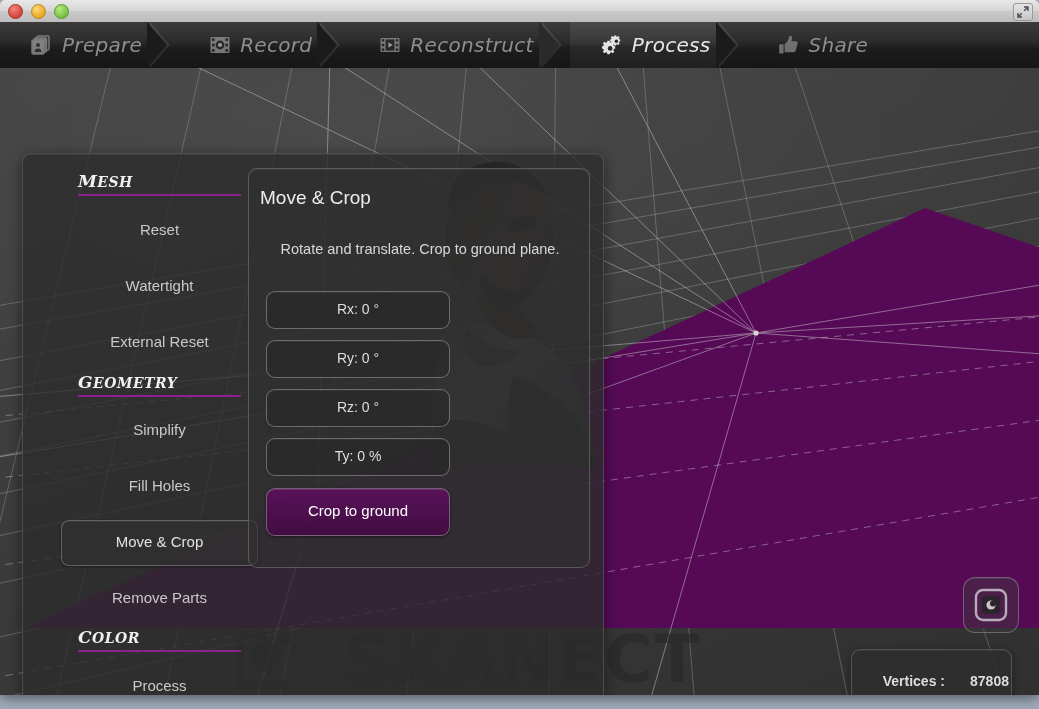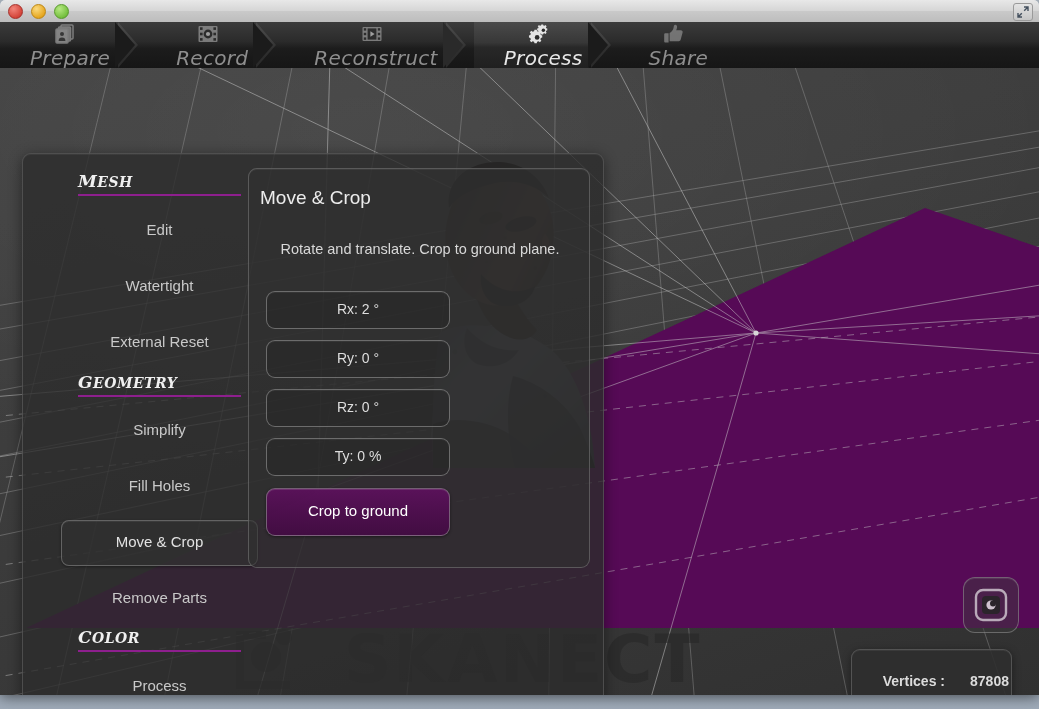--- a/index.html
+++ b/index.html
@@ -30,21 +30,21 @@
          background:linear-gradient(180deg,#e4e4e4,#c6c6c6);
          border:1px solid #9a9a9a;border-radius:3px;}
   .fsbtn svg{position:absolute;left:3px;top:2px;}
 
   
   .toolbar{position:absolute;left:0;top:22px;width:1039px;height:46px;
     background:linear-gradient(180deg,#3b3b3b 0%,#2b2b2b 42%,#1c1c1c 58%,#161616 100%);
     border-bottom:1px solid #000;overflow:hidden;}
   .steps{position:absolute;left:0;top:0;height:46px;display:flex;}
   .step{position:relative;height:46px;display:flex;align-items:center;
-        padding:0 6px 0 30px;color:#8e8e8e;flex-direction:column;}
+        padding:0 6px 0 30px;color:#8e8e8e;}
   .step .glyph{width:24px;height:24px;margin-right:8px;flex:0 0 auto;
         display:flex;align-items:center;justify-content:center;opacity:.72;}
   .step .lbl{font-size:20px;font-style:italic;font-weight:400;letter-spacing:.3px;
         white-space:nowrap;font-family:"DejaVu Sans","Liberation Sans",sans-serif;}
   .step.active{color:#e7e7e7;
         background:linear-gradient(180deg,#4a4a4a 0%,#373737 45%,#282828 55%,#202020 100%);}
   .step.active .glyph{opacity:1;}
   .chev{position:relative;width:30px;height:46px;flex:0 0 auto;}
   .chev:before{content:"";position:absolute;left:2px;top:0;width:0;height:0;
         border-top:23px solid transparent;border-bottom:23px solid transparent;
@@ -391,21 +391,21 @@
 
       </div>
 
       <div class="sidebar">
         <div class="sb-col">
 
           <div class="sb-head-wrap" style="top:17px">
             <div class="sb-head"><span>M<span class="sm">ESH</span></span></div>
             <div class="sb-rule"></div>
           </div>
-          <div class="sb-item" style="top:61px">Edit</div>
+          <div class="sb-item" style="top:61px">Reset</div>
           <div class="sb-item" style="top:117px">Watertight</div>
           <div class="sb-item" style="top:173px">External Reset</div>
 
           <div class="sb-head-wrap" style="top:218px">
             <div class="sb-head"><span>G<span class="sm">EOMETRY</span></span></div>
             <div class="sb-rule"></div>
           </div>
           <div class="sb-item" style="top:261px">Simplify</div>
           <div class="sb-item" style="top:317px">Fill Holes</div>
           <div class="sb-item sel" style="top:366px">Move &amp; Crop</div>
@@ -417,21 +417,21 @@
           </div>
           <div class="sb-item" style="top:517px">Process</div>
 
         </div>
       </div>
 
       <div class="opts">
         <div class="opts-title">Move &amp; Crop</div>
         <div class="opts-sub">Rotate and translate. Crop to ground plane.</div>
 
-        <div class="slider" style="top:122px">Rx: 2 °</div>
+        <div class="slider" style="top:122px">Rx: 0 °</div>
         <div class="slider" style="top:171px">Ry: 0 °</div>
         <div class="slider" style="top:220px">Rz: 0 °</div>
         <div class="slider" style="top:269px">Ty: 0 %</div>
 
         <div class="actionbtn" style="top:319px">Crop to ground</div>
       </div>
 
     </div>
   </div>
 </div>

